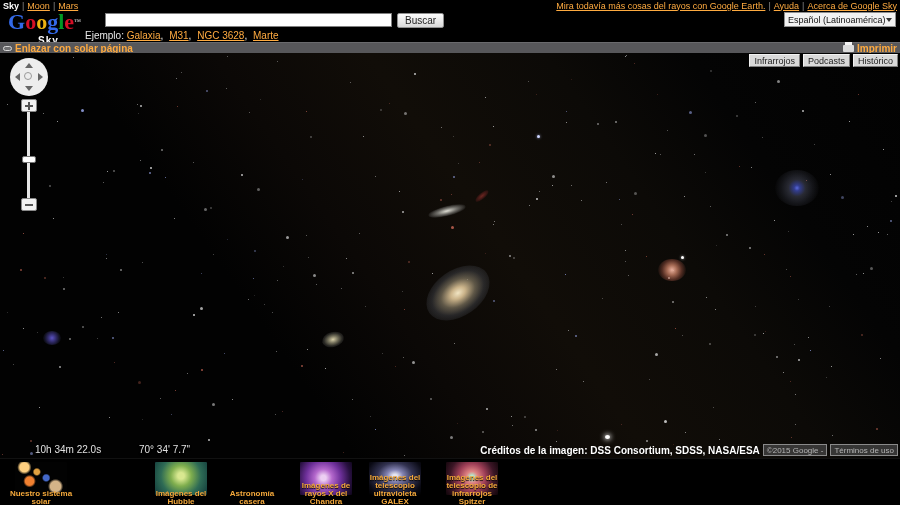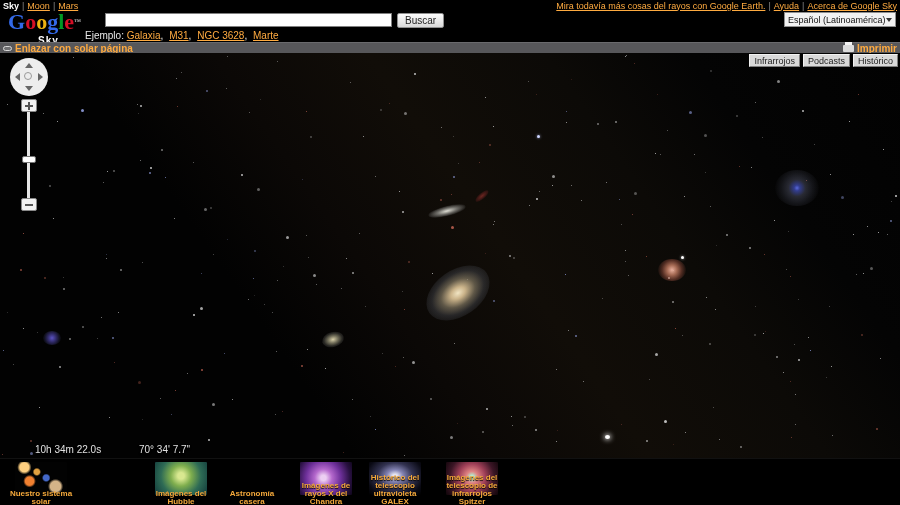--- a/index.html
+++ b/index.html
@@ -463,20 +463,25 @@
         <div class="zoom-handle"></div>
       </div>
       <div class="zbtn zoom-out"></div>
     </div>
 
     <div class="coords">
       <span class="ra">10h 34m 22.0s</span>
       <span class="dec">70° 34' 7.7"</span>
     </div>
 
+    <div class="credits-row">
+      <span class="credits">Créditos de la imagen: DSS Consortium, SDSS, NASA/ESA</span>
+      <span class="copybox">©2015 Google -</span>
+      <span class="copybox terms">Términos de uso</span>
+    </div>
   </div>
 
   <div class="thumbstrip">
     <div class="thumbcol" style="left:9px">
         <div class="thumb t-solar"></div>
         <div class="thumbcap">Nuestro sistema solar</div>
       </div>
     <div class="thumbcol" style="left:149px">
         <div class="thumb t-hubble"></div>
         <div class="thumbcap">Imágenes del Hubble</div>
@@ -484,21 +489,21 @@
     <div class="thumbcol" style="left:220px">
         <div class="thumb t-casera"></div>
         <div class="thumbcap">Astronomía casera</div>
       </div>
     <div class="thumbcol" style="left:294px">
         <div class="thumb t-chandra"></div>
         <div class="thumbcap">Imágenes de rayos X del Chandra</div>
       </div>
     <div class="thumbcol" style="left:363px">
         <div class="thumb t-galex"></div>
-        <div class="thumbcap">Histórico del telescopio ultravioleta GALEX</div>
+        <div class="thumbcap">Imágenes del telescopio ultravioleta GALEX</div>
       </div>
     <div class="thumbcol" style="left:440px">
         <div class="thumb t-spitzer"></div>
         <div class="thumbcap">Imágenes del telescopio de infrarrojos Spitzer</div>
       </div>
   </div>
 
 </div>
 
 </body></html>

